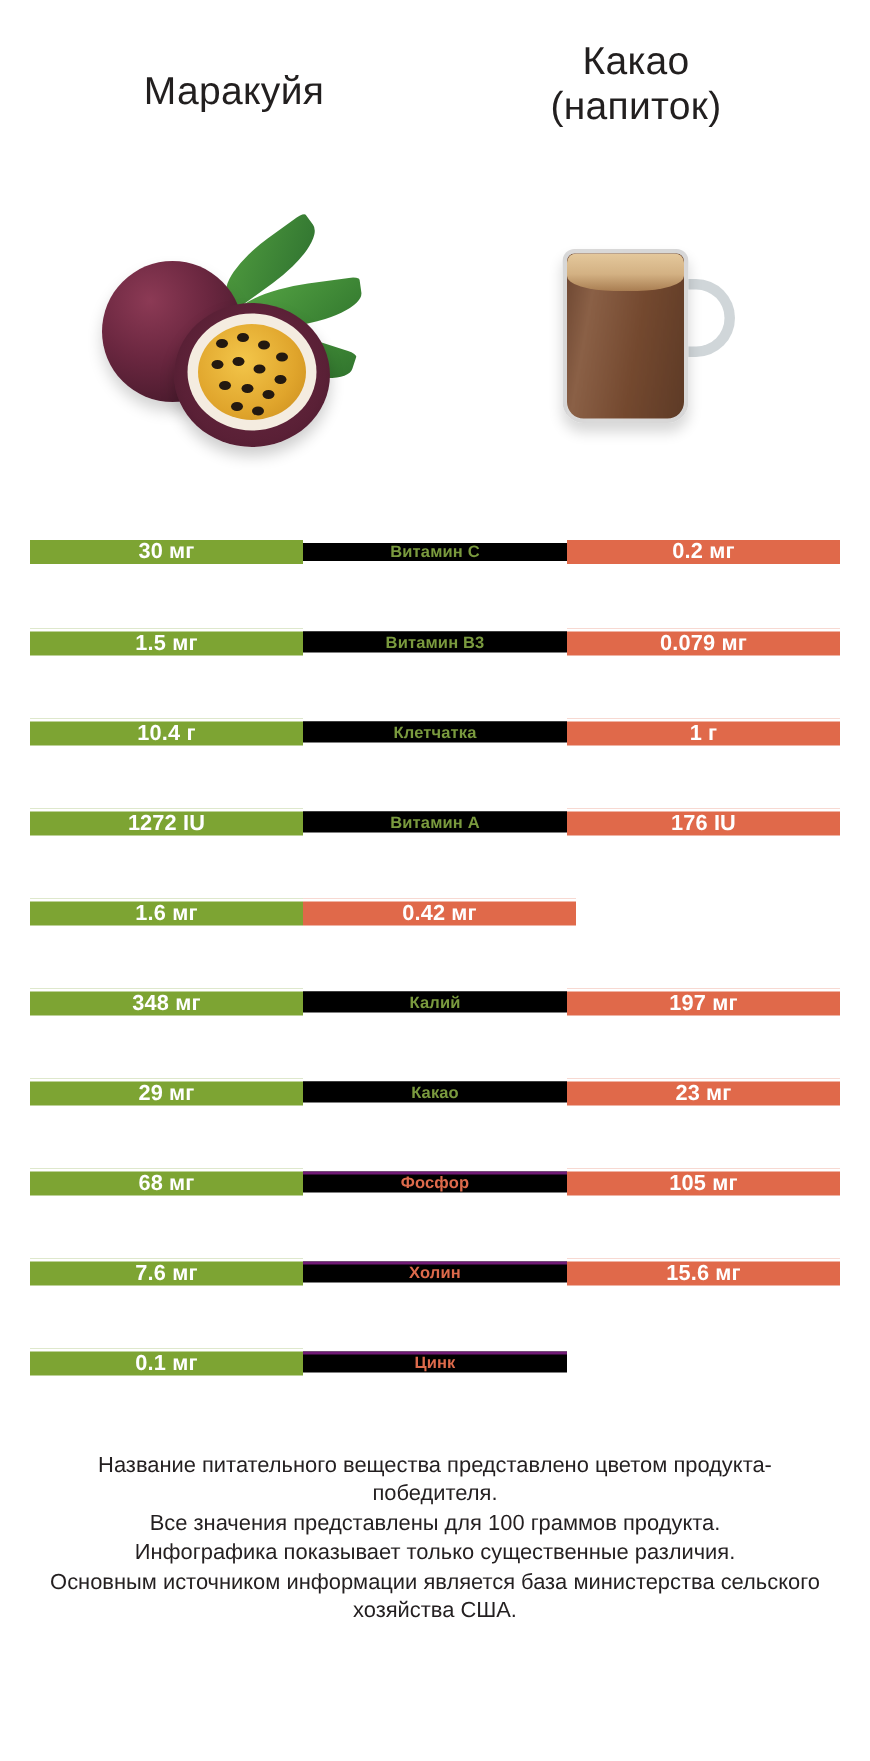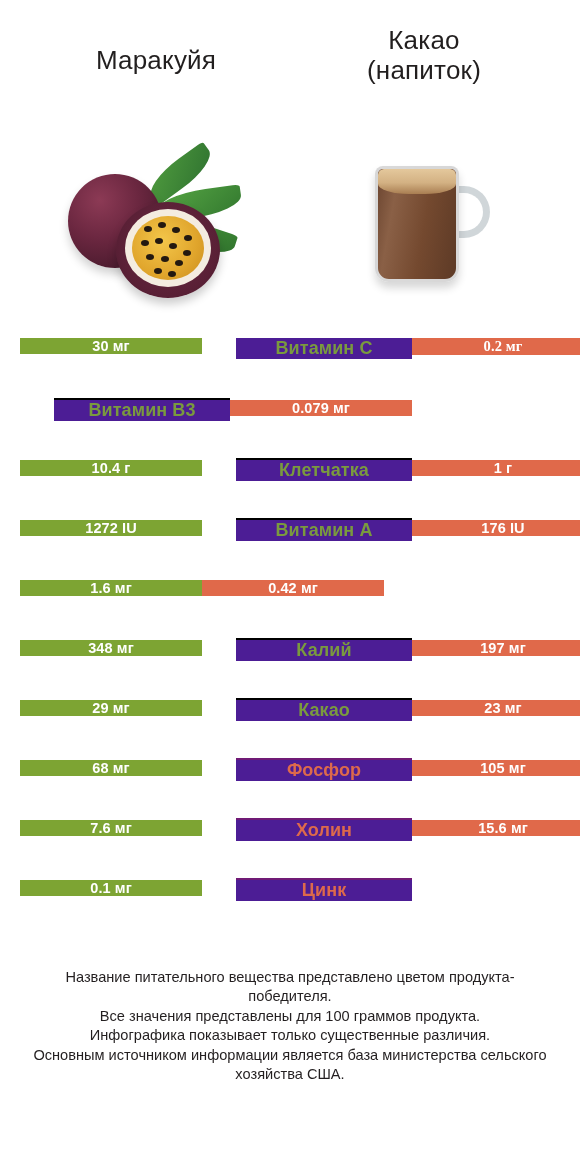--- a/index.html
+++ b/index.html
@@ -163,54 +163,53 @@
 
   
   .table {
     margin: 8px 20px 0 20px;
     width: 540px;
     box-sizing: border-box;
   }
   .row {
     display: flex;
     height: 60px;
-    align-items: flex-start;
+    align-items: center;
   }
   .cell {
     display: flex;
     align-items: center;
     justify-content: center;
     box-sizing: border-box;
     font-size: 14.5px;
     font-weight: 700;
     letter-spacing: 0.1px;
   }
   .cell.left {
     flex: 0 0 182px;
     background: #7da433;
     color: #ffffff;
     border-top: 2px solid #ffffff;
   }
   .row:first-child .cell.left { border-top: none; }
   .cell.mid {
     flex: 0 0 176px;
-    background: #4c1d95;
-    font-size: 18px;
-    margin-left: 34px;
+    background: #000000;
+    font-size: 11px;
   }
   .cell.mid.green { color: #7a9a3e; border-top: 2px solid #000000; }
   .cell.mid.orange { color: #dd6a4b; border-top: 2px solid #701a75; }
   .row:first-child .cell.mid { border-top: none; }
   .cell.right {
     flex: 0 0 182px;
     background: #e0694a;
     color: #ffffff;
     border-top: 2px solid #ffffff;
   }
-  .row:first-child .cell.right { border-top: none; font-family: Liberation Serif, serif; }
+  .row:first-child .cell.right { border-top: none; }
 
   
   .footer {
     margin: 30px 26px 0 26px;
     text-align: center;
     font-size: 14.6px;
     line-height: 1.33;
     color: #231f20;
     white-space: pre-line;
     font-weight: 400;
@@ -270,20 +269,21 @@
 
 </div>
 
 <div class="table">
     <div class="row">
       <div class="cell left">30 мг</div>
       <div class="cell mid green">Витамин С</div>
       <div class="cell right">0.2 мг</div>
     </div>
     <div class="row">
+      <div class="cell left">1.5 мг</div>
       <div class="cell mid green">Витамин B3</div>
       <div class="cell right">0.079 мг</div>
     </div>
     <div class="row">
       <div class="cell left">10.4 г</div>
       <div class="cell mid green">Клетчатка</div>
       <div class="cell right">1 г</div>
     </div>
     <div class="row">
       <div class="cell left">1272 IU</div>

